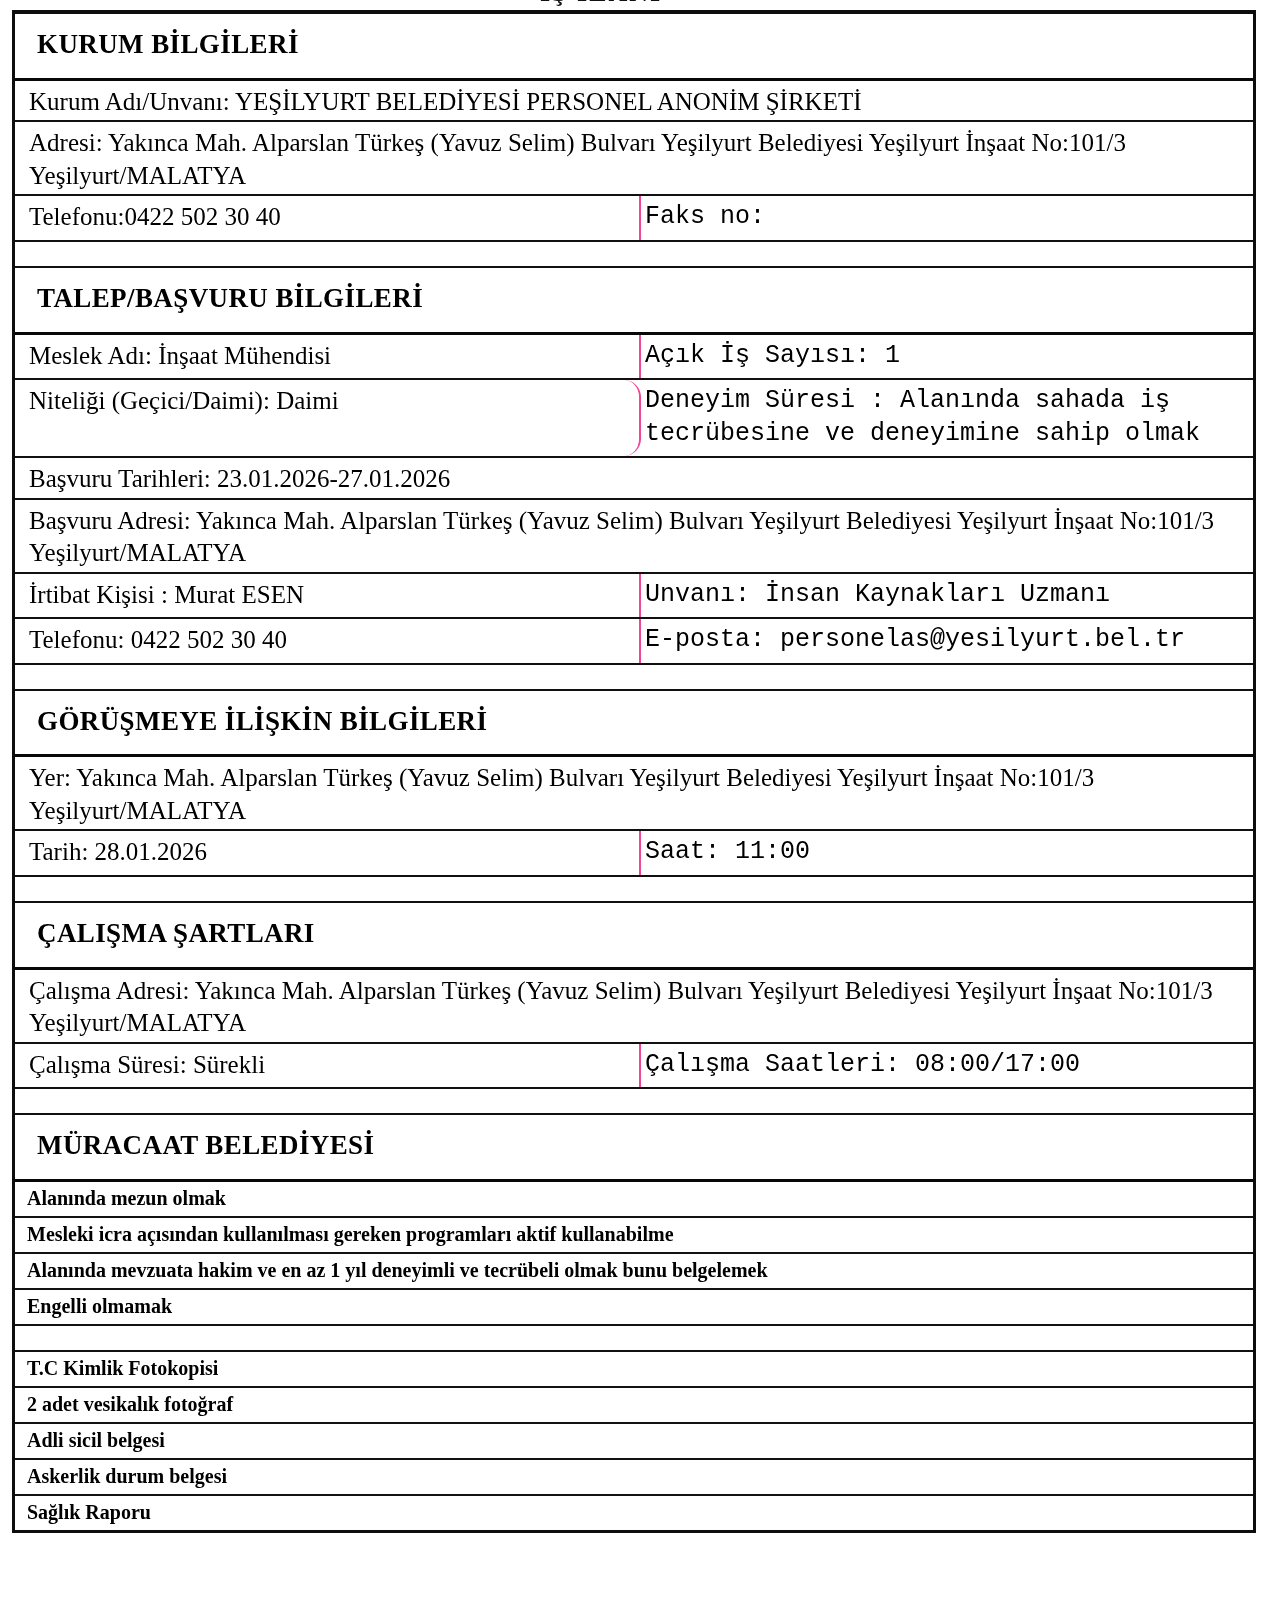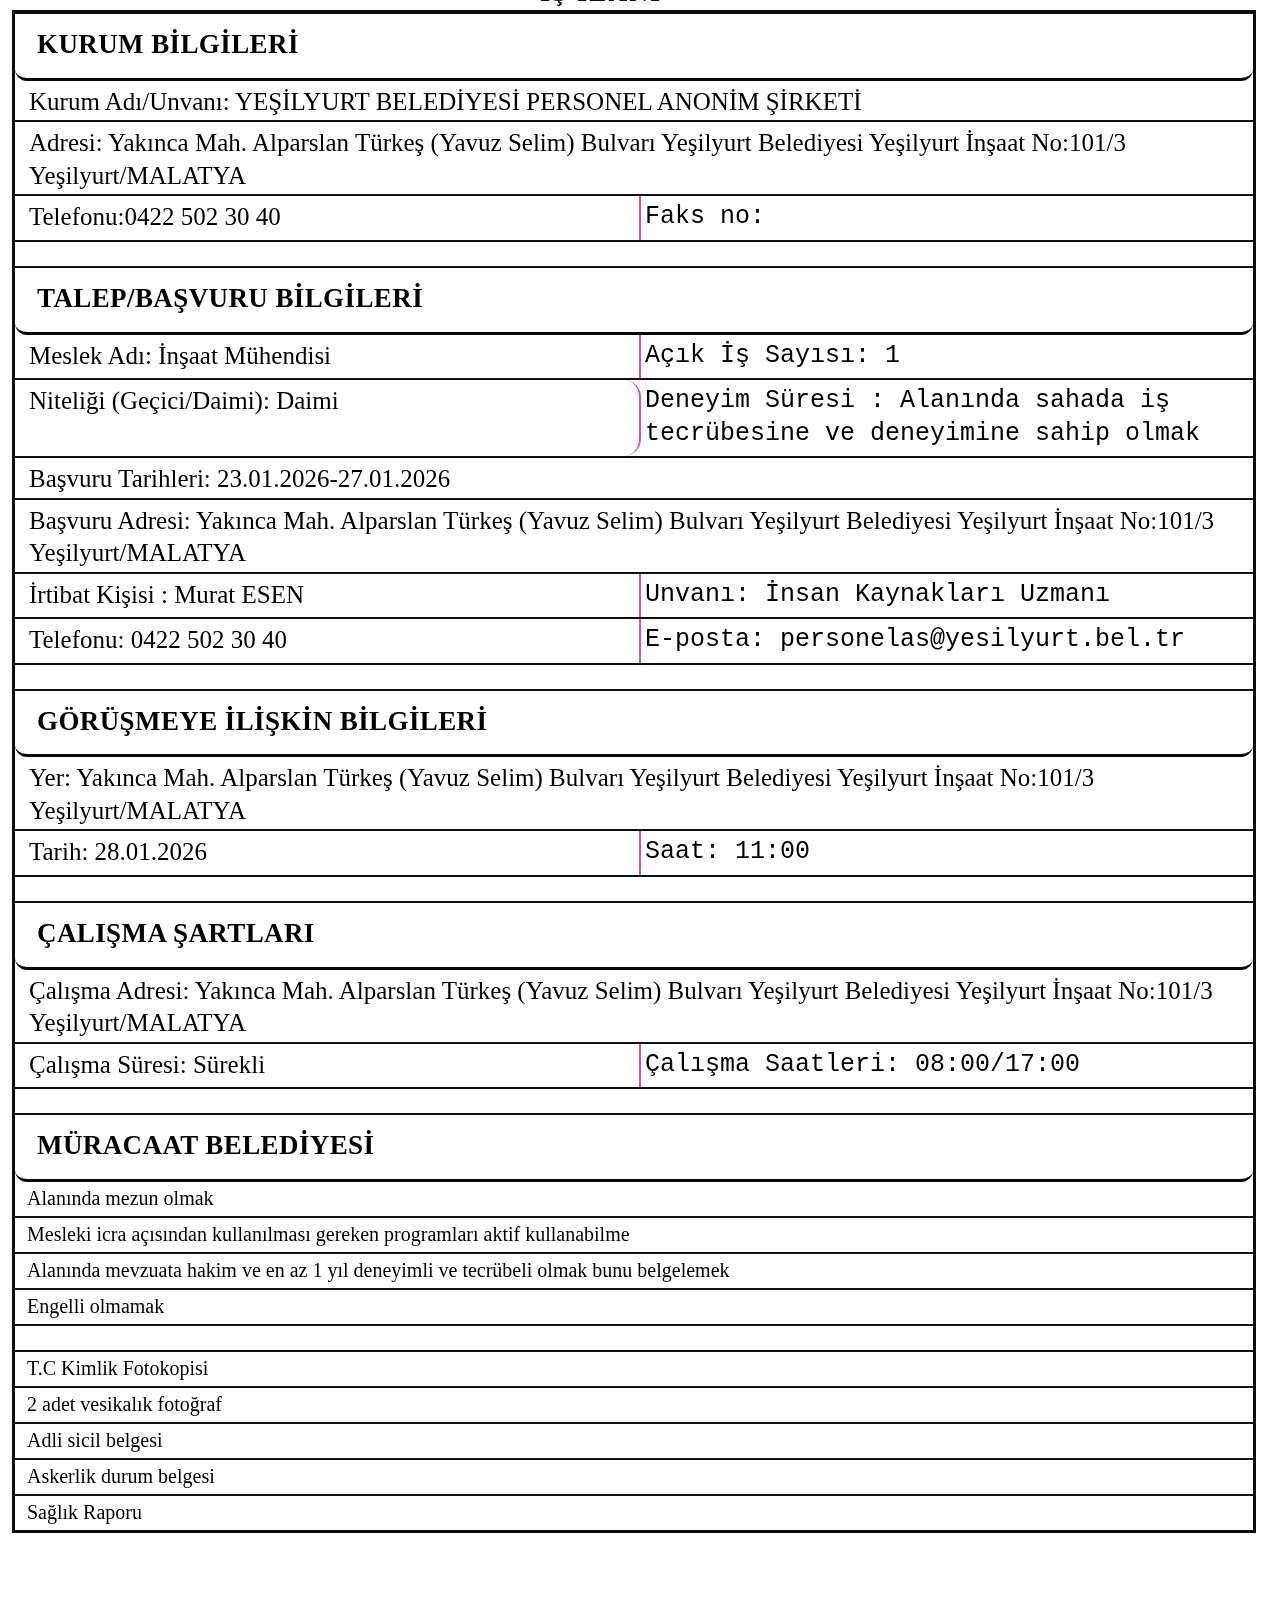--- a/index.html
+++ b/index.html
@@ -59,21 +59,20 @@
 
   
   .section-head {
     padding: 14px 0 16px 22px;
     font-weight: bold;
     font-size: 27px;
     letter-spacing: 0.4px;
     line-height: 1.25;
     border-bottom: 3px solid #0d0d0d;
     background: #ffffff;
-    border-radius: 12px;
   }
 
   
   .cell-full {
     flex: 1 1 100%;
     padding: 5px 8px 2px 14px;
     font-size: 25px;
     line-height: 1.30;
     box-sizing: border-box;
     min-height: 36px;
@@ -101,21 +100,21 @@
 
   
   .cell-list {
     flex: 1 1 100%;
     padding: 4px 8px 6px 12px;
     font-size: 20px;
     line-height: 1.20;
     box-sizing: border-box;
     min-height: 30px;
   }
-  .row-list { border-bottom: 2px solid #161616; }
+  .row-list { border-bottom: 2px solid #161616; font-weight: bold; }
 
   .cell-tall { min-height: 72px; border-radius: 17px; }
   .blank-strip { height: 26px; }
 
   
   .sheet { filter: contrast(1.04); }
 </style>
 </head>
 <body>
 

